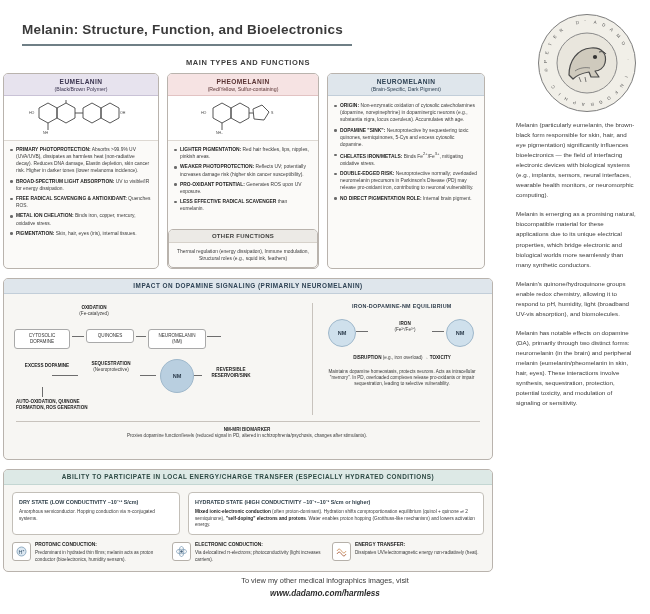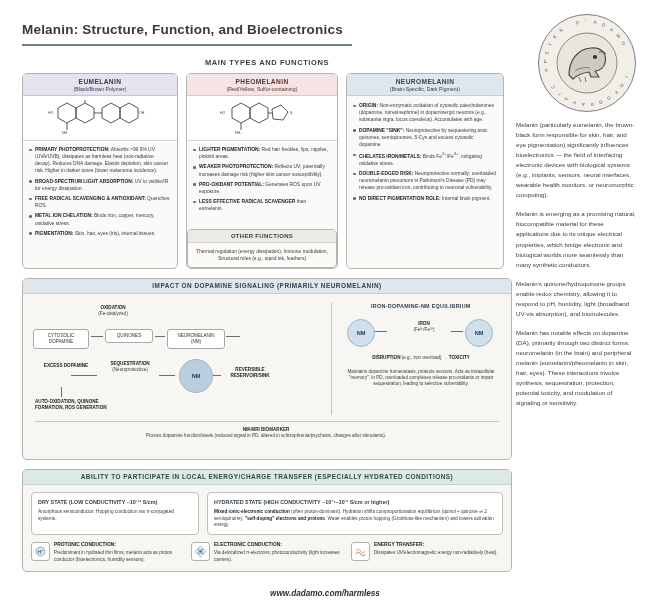--- a/index.html
+++ b/index.html
@@ -28,21 +28,21 @@
     position:absolute;right:14px;top:14px;width:96px;height:96px;border-radius:50%;
     background:#f1efe8;border:1.5px solid #7d7d7d;overflow:hidden;
   }
   .logo .ring-text{
     position:absolute;inset:0;font-size:4.4px;letter-spacing:1px;color:#555;
   }
   .logo .ring-text span{position:absolute;left:50%;top:50%;transform-origin:0 0;}
   .logo svg{position:absolute;left:16px;top:16px;}
 
   
-  .left{position:absolute;left:22px;top:58px;width:490px;}
+  .left{position:absolute;left:3px;top:58px;width:490px;}
 
   .main-heading{
     text-align:center;font-size:7.5px;font-weight:bold;letter-spacing:.6px;
     color:#3d3d3d;margin-bottom:6px;
   }
 
   .cards{display:flex;gap:8px;}
   .card{
     border:1px solid #b9b3ad;border-radius:5px;background:#fbfaf8;
     box-sizing:border-box;position:relative;
@@ -422,16 +422,17 @@
   </div>
 
   <div class="right">
     <p>Melanin (particularly eumelanin, the brown-black form responsible for skin, hair, and eye pigmentation) significantly influences bioelectronics — the field of interfacing electronic devices with biological systems (e.g., implants, sensors, neural interfaces, wearable health monitors, or neuromorphic computing).</p>
     <p>Melanin is emerging as a promising natural, biocompatible material for these applications due to its unique electrical properties, which bridge electronic and biological worlds more seamlessly than many synthetic conductors.</p>
     <p>Melanin's quinone/hydroquinone groups enable redox chemistry, allowing it to respond to pH, humidity, light (broadband UV-vis absorption), and biomolecules.</p>
     <p>Melanin has notable effects on dopamine (DA), primarily through two distinct forms: neuromelanin (in the brain) and peripheral melanin (eumelanin/pheomelanin in skin, hair, eyes). These interactions involve synthesis, sequestration, protection, potential toxicity, and modulation of signaling or sensitivity.</p>
   </div>
 
   <div class="footer">
+    <div class="f1">To view my other medical infographics images, visit</div>
     <div class="f2">www.dadamo.com/harmless</div>
   </div>
 
 </div>
 
 </body></html>

